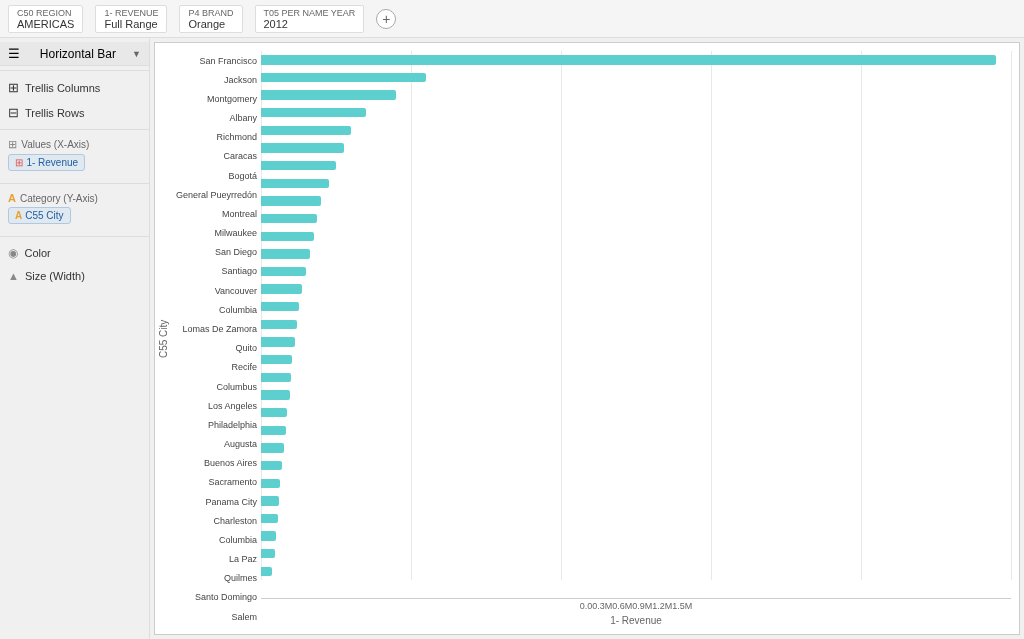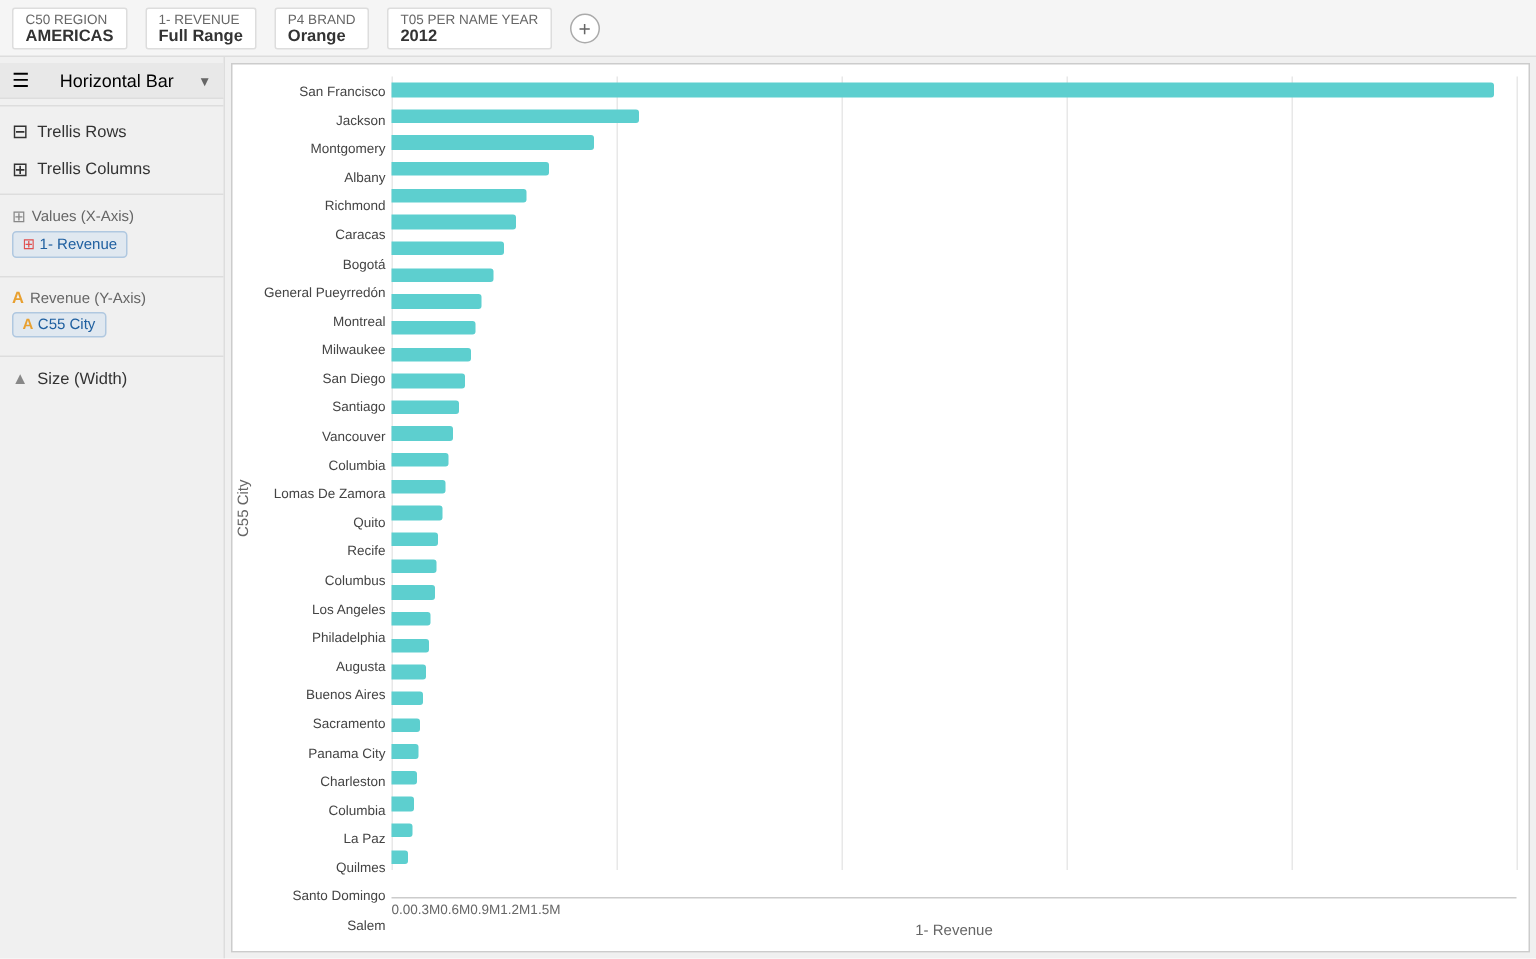--- a/index.html
+++ b/index.html
@@ -14,21 +14,21 @@
       gap: 12px;
       height: 38px;
     }
 
     .filter-item {
       display: flex;
       flex-direction: column;
       font-size: 10px;
     }
     .filter-item .filter-label { color: #666; font-size: 9px; text-transform: uppercase; }
-    .filter-item .filter-value { color: #333; font-size: 11px; font-weight: bold; }
+    .filter-item .filter-value { color: #333; font-size: 11px; font-weight: normal; }
 
     .add-filter-btn {
       width: 20px; height: 20px;
       border: 1px solid #aaa;
       border-radius: 50%;
       display: flex; align-items: center; justify-content: center;
       cursor: pointer;
       background: white;
       font-size: 14px;
       color: #666;
@@ -206,21 +206,21 @@
 
     .bar {
       height: 60%;
       min-height: 4px;
       background: #5dcfcf;
       border-radius: 0 2px 2px 0;
     }
 
     .x-axis {
       display: flex;
-      justify-content: flex-start;
+      justify-content: center;
       padding: 2px 0;
       font-size: 9px;
       color: #666;
       border-top: 1px solid #ccc;
       margin-top: 18px;
     }
 
     .x-axis-label-text {
       text-align: center;
       font-size: 10px;
@@ -279,57 +279,61 @@
 
     <div class="chart-type-selector">
       <span class="icon-hbar chart-icon"></span>
       <span>Horizontal Bar</span>
       <span class="dropdown-arrow">▼</span>
     </div>
 
     <div class="section-divider"></div>
 
     <div class="trellis-item">
+      <span class="icon-trellis-col"></span>
+      <span>Trellis Columns</span>
+    </div>
+
+    <div class="trellis-item">
       <span class="icon-trellis-row"></span>
       <span>Trellis Rows</span>
-    </div>
-
-    <div class="trellis-item">
-      <span class="icon-trellis-col"></span>
-      <span>Trellis Columns</span>
     </div>
 
     <div class="section-divider"></div>
 
     <div class="axis-section">
       <div class="axis-label">
         <span class="icon-values"></span>
         <span>Values (X-Axis)</span>
       </div>
       <div class="axis-chip">
         <span class="icon-chip-revenue"></span>
         <span>1- Revenue</span>
       </div>
     </div>
 
     <div class="section-divider"></div>
 
     <div class="axis-section">
       <div class="axis-label">
         <span class="icon-category"></span>
-        <span>Revenue (Y-Axis)</span>
+        <span>Category (Y-Axis)</span>
       </div>
       <div class="axis-chip">
         <span class="icon-chip-city"></span>
         <span>C55 City</span>
       </div>
     </div>
 
     <div class="section-divider"></div>
 
+    <div class="color-section">
+      <span class="icon-color"></span>
+      <span>Color</span>
+    </div>
 
     <div class="size-section">
       <span class="icon-size"></span>
       <span>Size (Width)</span>
     </div>
   </div>
 
   <div class="right-panel">
 
     <div class="chart-area">

